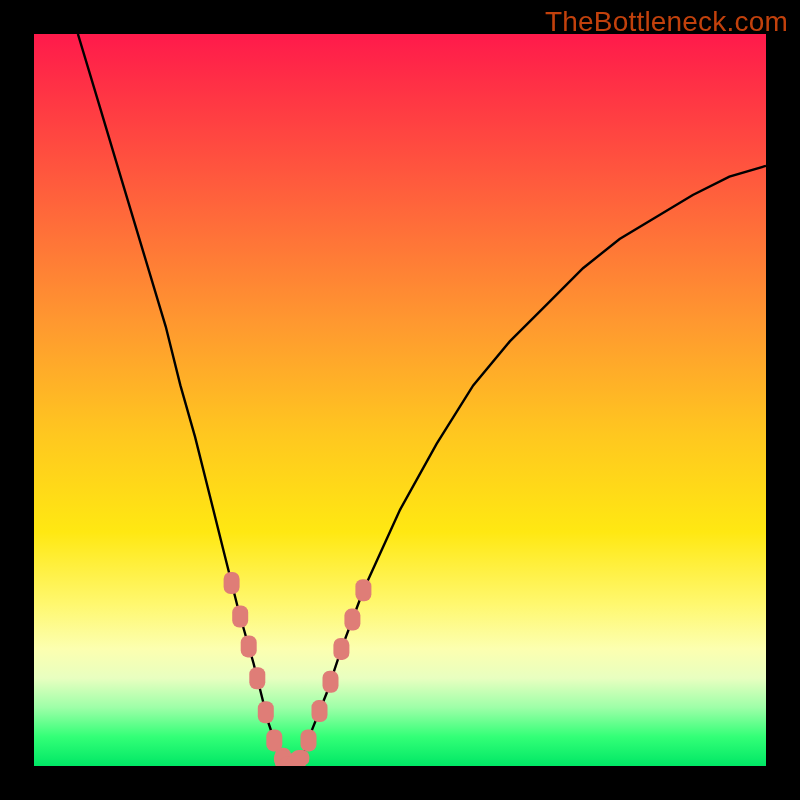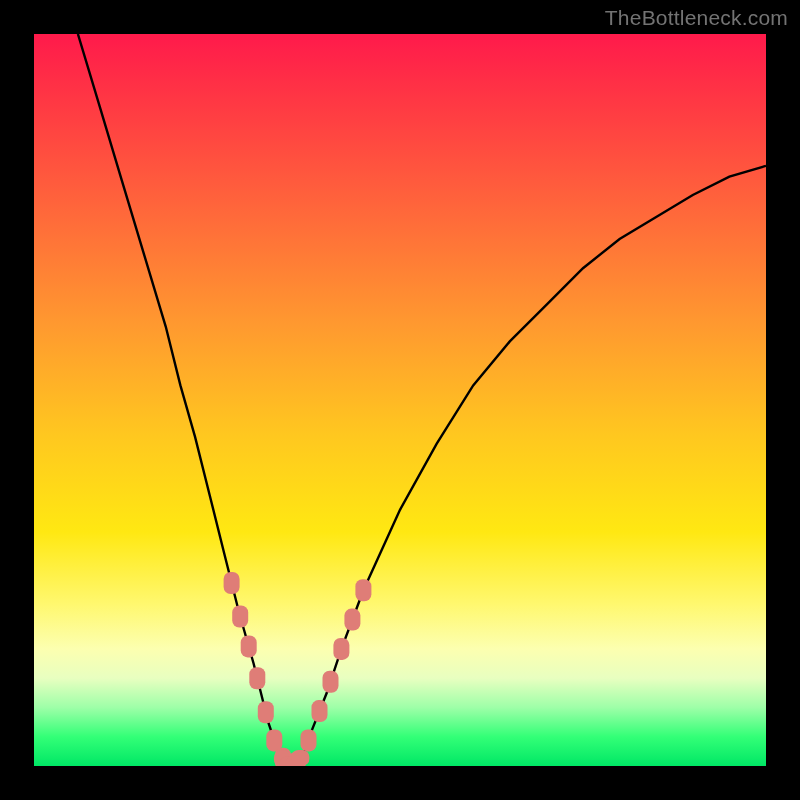--- a/index.html
+++ b/index.html
@@ -37,22 +37,22 @@
       #e8ffc0 88%,
       #9effa8 92%,
       #33ff77 96%,
       #00e765 100%
     );
   }
   .watermark {
     position: absolute;
     top: 6px;
     right: 12px;
-    color: #737373;
-    font-size: 21px;
+    color: #c2410c;
+    font-size: 28px;
     font-weight: 500;
     letter-spacing: 0.2px;
     pointer-events: none;
   }
   svg {
     position: absolute;
     left: 0;
     top: 0;
   }
 </style>

